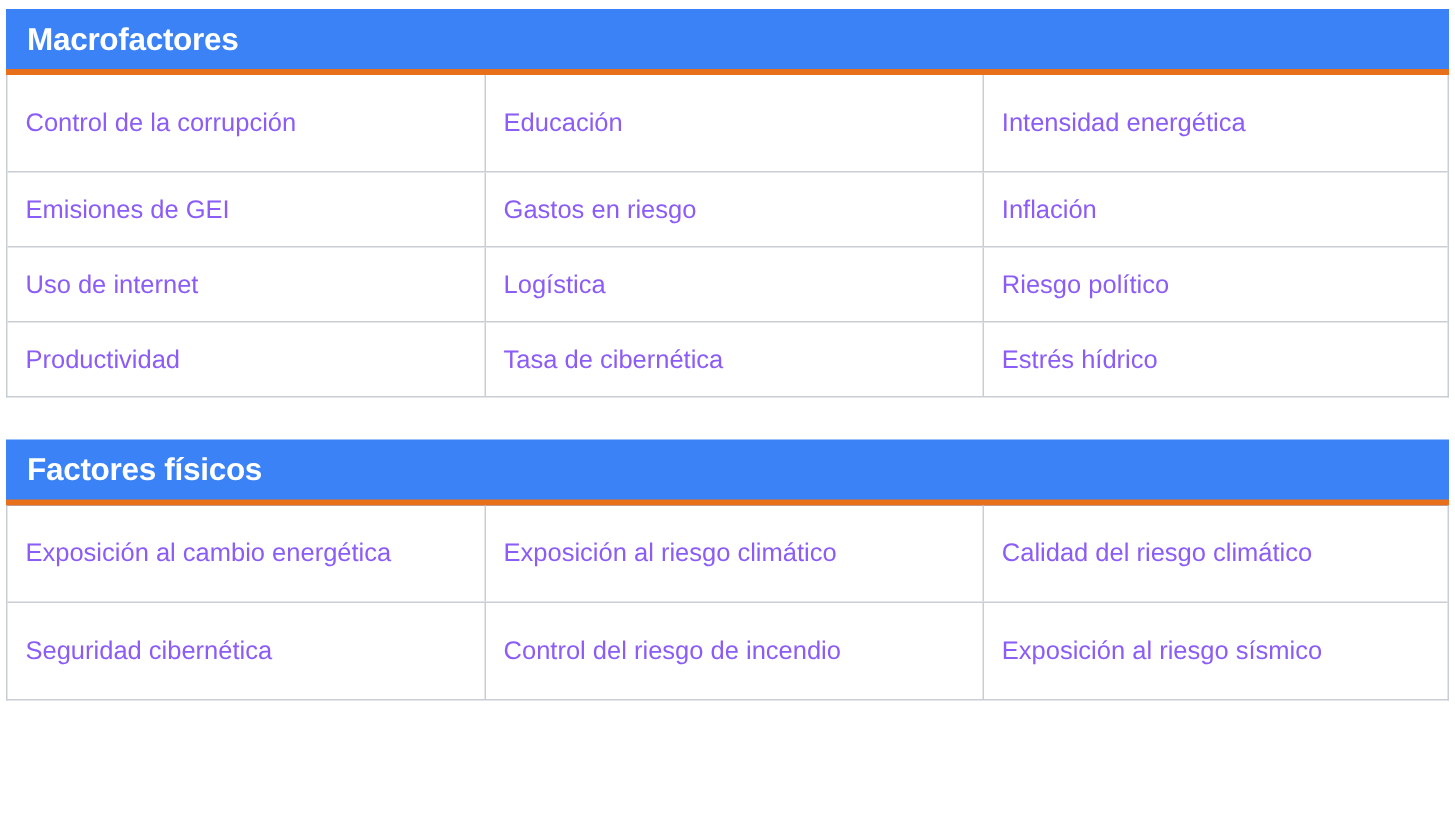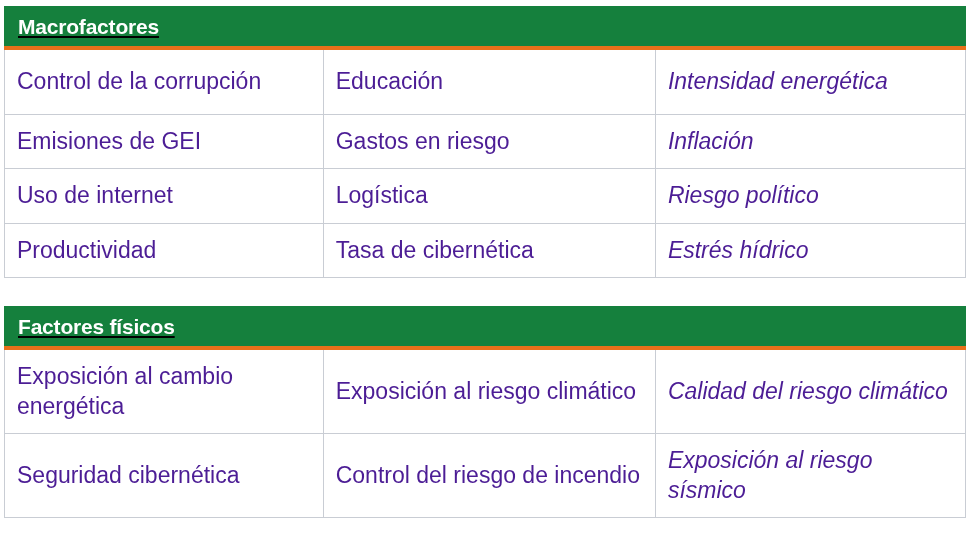--- a/index.html
+++ b/index.html
@@ -22,28 +22,27 @@
   }
   .panel {
     width: 962px;
     margin: 0 auto;
     box-sizing: border-box;
   }
   .panel + .panel {
     margin-top: 28px;
   }
   .panel-header {
-    background: #15803d;
+    background: #3b82f6;
     border-bottom: 4px solid #e8701a;
     box-sizing: border-box;
     height: 44px;
     display: flex;
     align-items: center;
     padding-left: 14px;
-    text-decoration: underline;
   }
   .panel-header-title {
     color: #ffffff;
     font-size: 21px;
     font-weight: bold;
     letter-spacing: -0.2px;
     line-height: 1;
   }
   .grid {
     border-left: 1px solid #c9cdd4;
@@ -56,30 +55,29 @@
     width: 100%;
     box-sizing: border-box;
     border-bottom: 1px solid #c9cdd4;
   }
   .row:last-child {
     border-bottom: none;
   }
   .cell {
     box-sizing: border-box;
     padding: 12px 14px 12px 12px;
-    font-size: 23px;
-    color: #4c1d95;
+    font-size: 17px;
+    color: #8b5cf6;
     line-height: 1.28;
     border-right: 1px solid #c9cdd4;
     display: flex;
     align-items: center;
   }
   .cell:last-child {
     border-right: none;
-    font-style: italic;
   }
   .col-1 { width: 33.2%; }
   .col-2 { width: 34.6%; }
   .col-3 { width: 32.2%; }
   .row-tall .cell { min-height: 64px; }
   .row-short .cell { min-height: 49px; }
   .cell-text {
     display: block;
   }
 </style>

